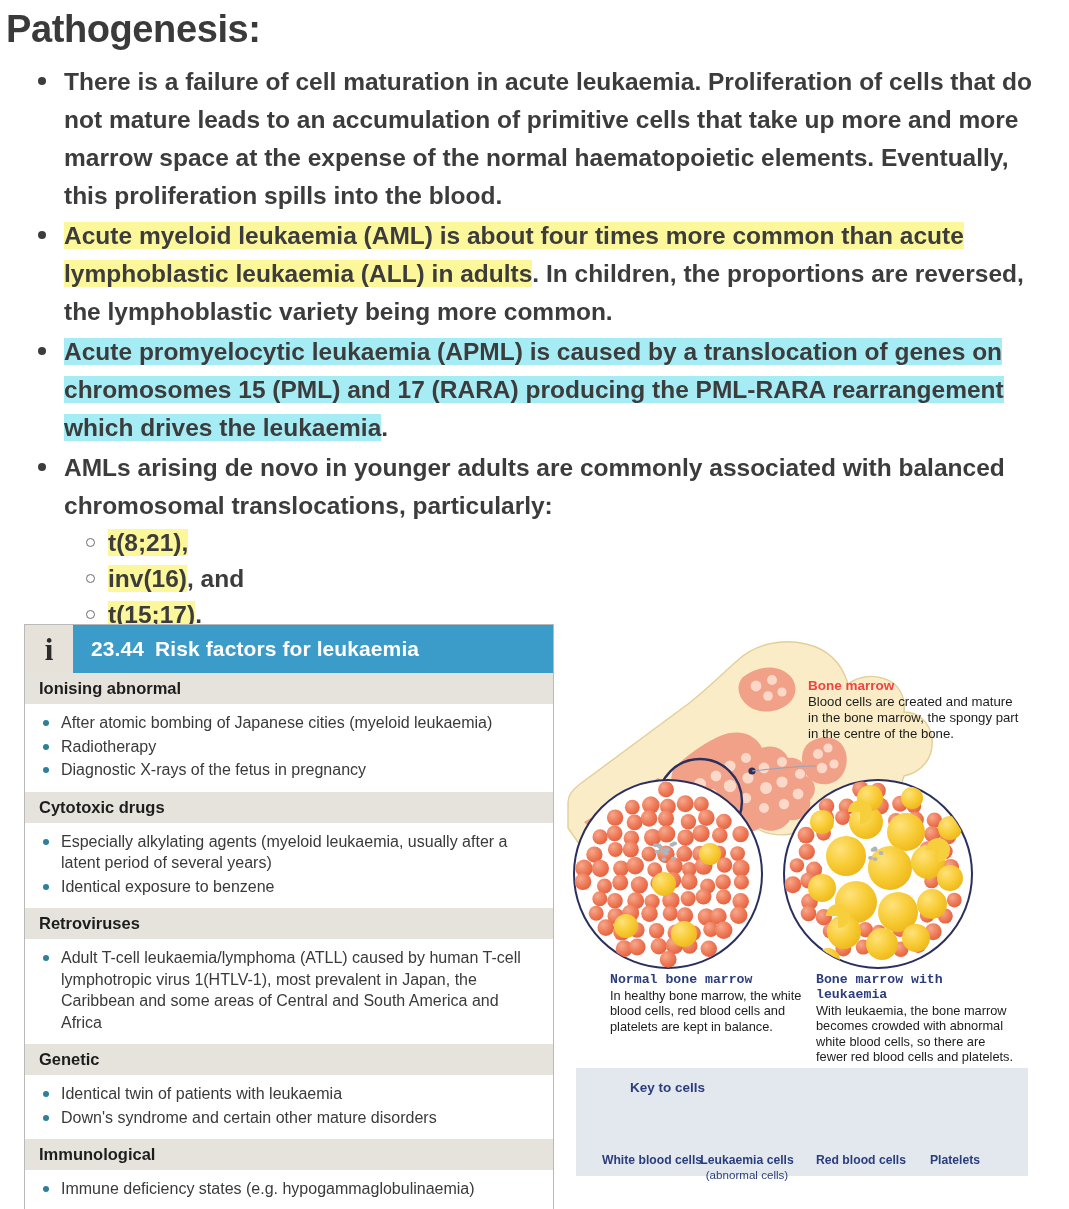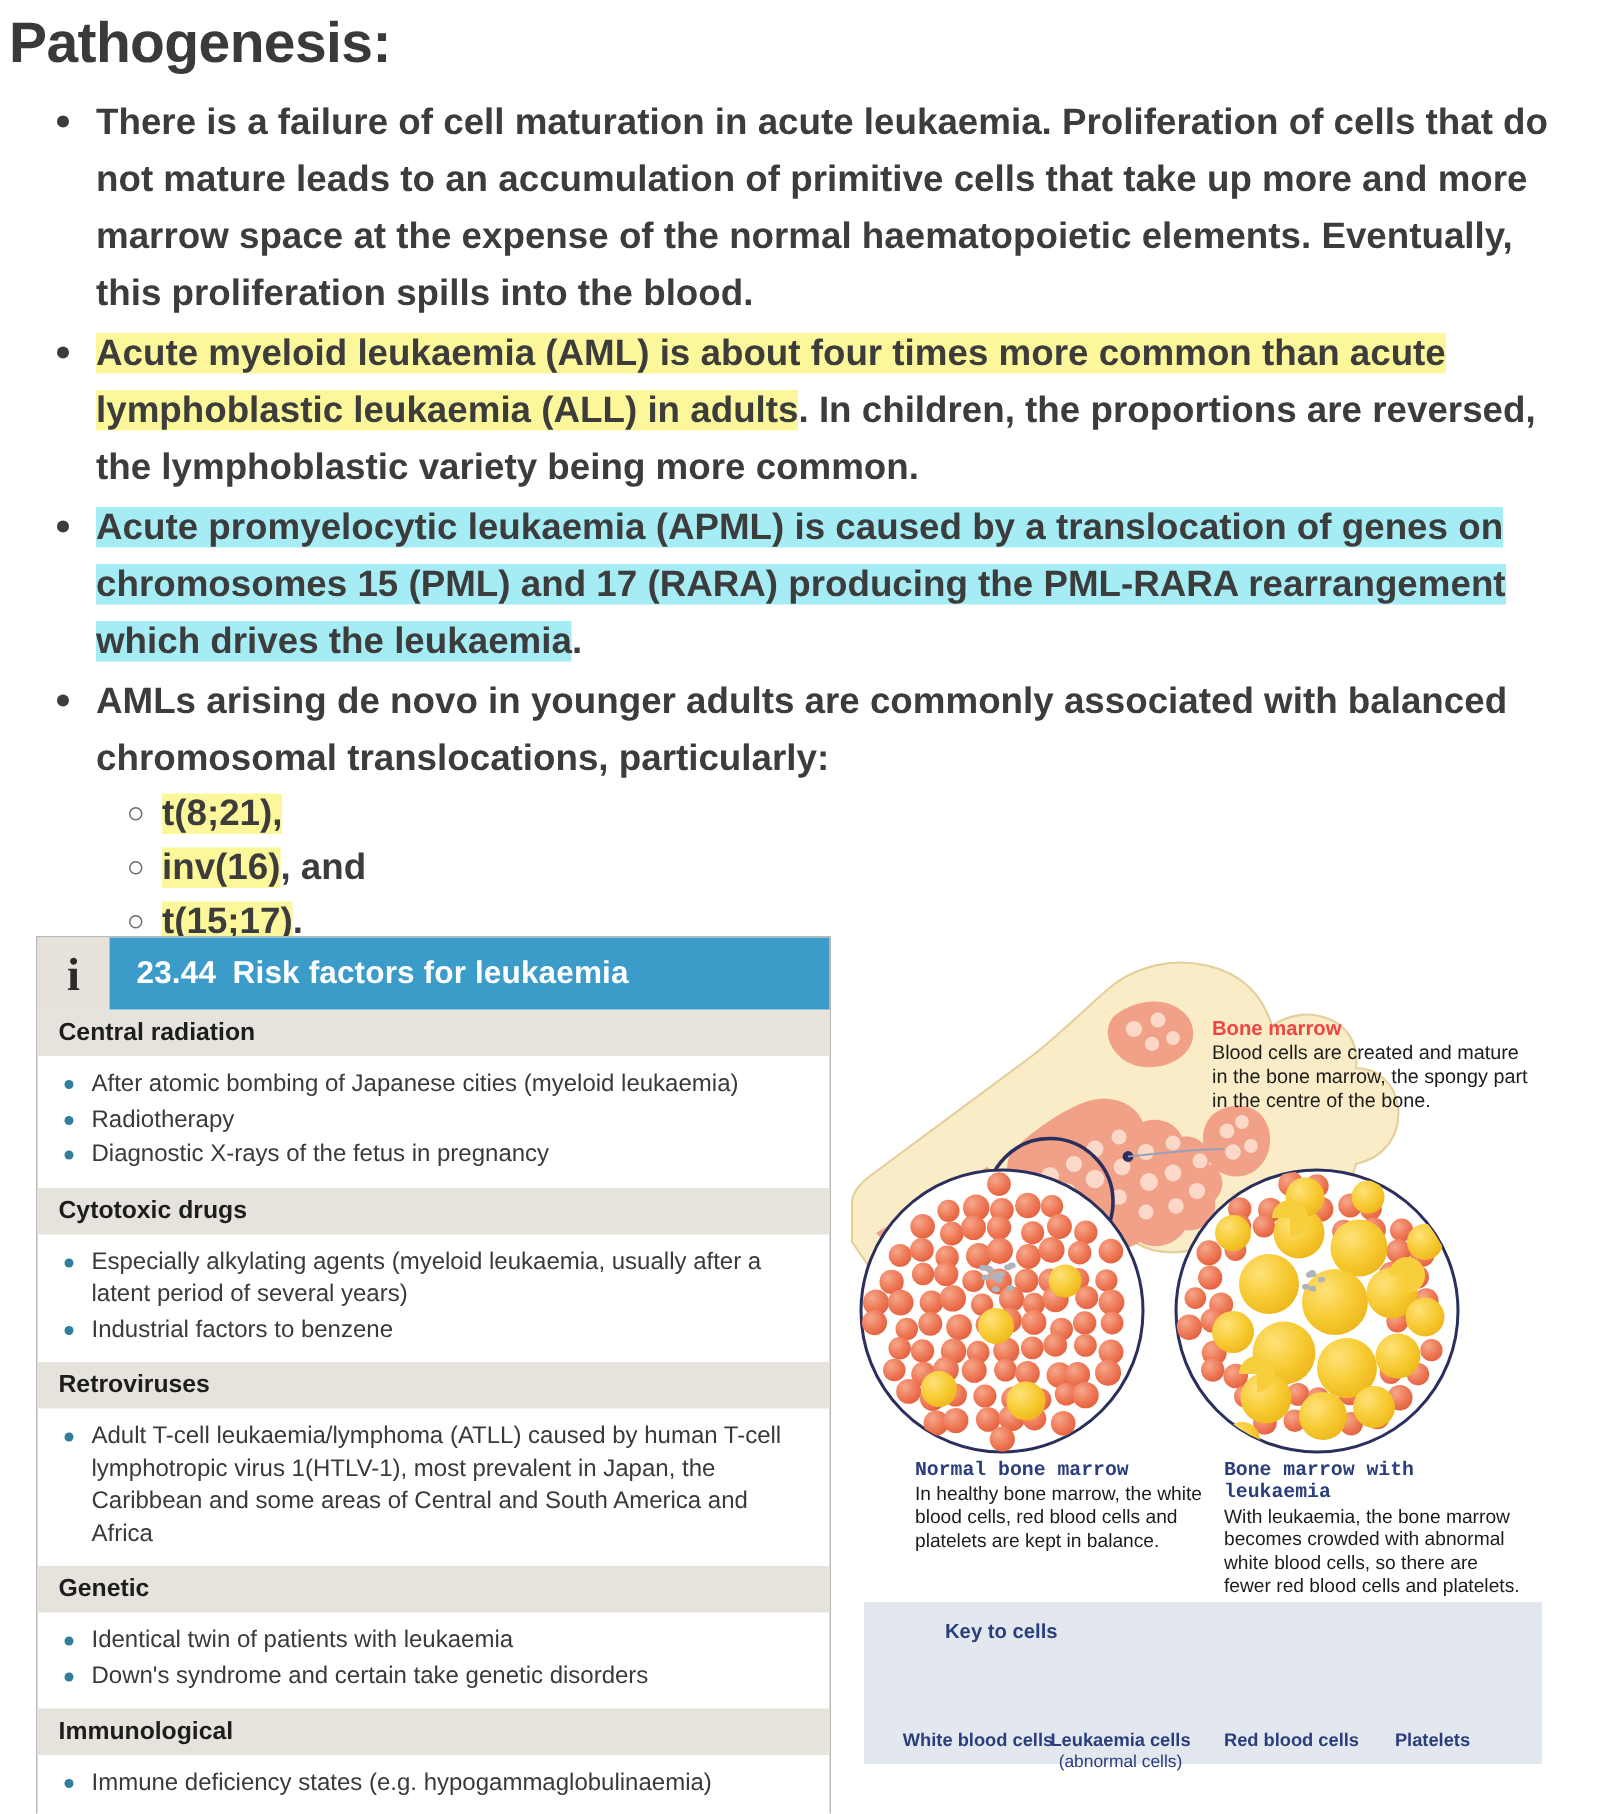--- a/index.html
+++ b/index.html
@@ -163,39 +163,39 @@
 
   <div class="infobox">
     <div class="ib-header">
       <div class="ib-icon">i</div>
       <div class="ib-title">
         <span class="num">23.44</span>
         <span>Risk factors for leukaemia</span>
       </div>
     </div>
     <div id="infobox-body">
-        <div class="ib-section">Central radiation</div>
+        <div class="ib-section">Ionising abnormal</div>
         <ul class="ib-list">
           <li class="ib-li"><span class="dot"></span><span>After atomic bombing of Japanese cities (myeloid leukaemia)</span></li>
           <li class="ib-li"><span class="dot"></span><span>Radiotherapy</span></li>
           <li class="ib-li"><span class="dot"></span><span>Diagnostic X-rays of the fetus in pregnancy</span></li>
         </ul>
         <div class="ib-section">Cytotoxic drugs</div>
         <ul class="ib-list">
           <li class="ib-li"><span class="dot"></span><span>Especially alkylating agents (myeloid leukaemia, usually after a latent period of several years)</span></li>
-          <li class="ib-li"><span class="dot"></span><span>Industrial factors to benzene</span></li>
+          <li class="ib-li"><span class="dot"></span><span>Identical exposure to benzene</span></li>
         </ul>
         <div class="ib-section">Retroviruses</div>
         <ul class="ib-list">
           <li class="ib-li"><span class="dot"></span><span>Adult T-cell leukaemia/lymphoma (ATLL) caused by human T-cell lymphotropic virus 1(HTLV-1), most prevalent in Japan, the Caribbean and some areas of Central and South America and Africa</span></li>
         </ul>
         <div class="ib-section">Genetic</div>
         <ul class="ib-list">
           <li class="ib-li"><span class="dot"></span><span>Identical twin of patients with leukaemia</span></li>
-          <li class="ib-li"><span class="dot"></span><span>Down's syndrome and certain take genetic disorders</span></li>
+          <li class="ib-li"><span class="dot"></span><span>Down's syndrome and certain other mature disorders</span></li>
         </ul>
         <div class="ib-section">Immunological</div>
         <ul class="ib-list">
           <li class="ib-li"><span class="dot"></span><span>Immune deficiency states (e.g. hypogammaglobulinaemia)</span></li>
         </ul>
       </div>
   </div>
 
   <div class="diagram">
 

